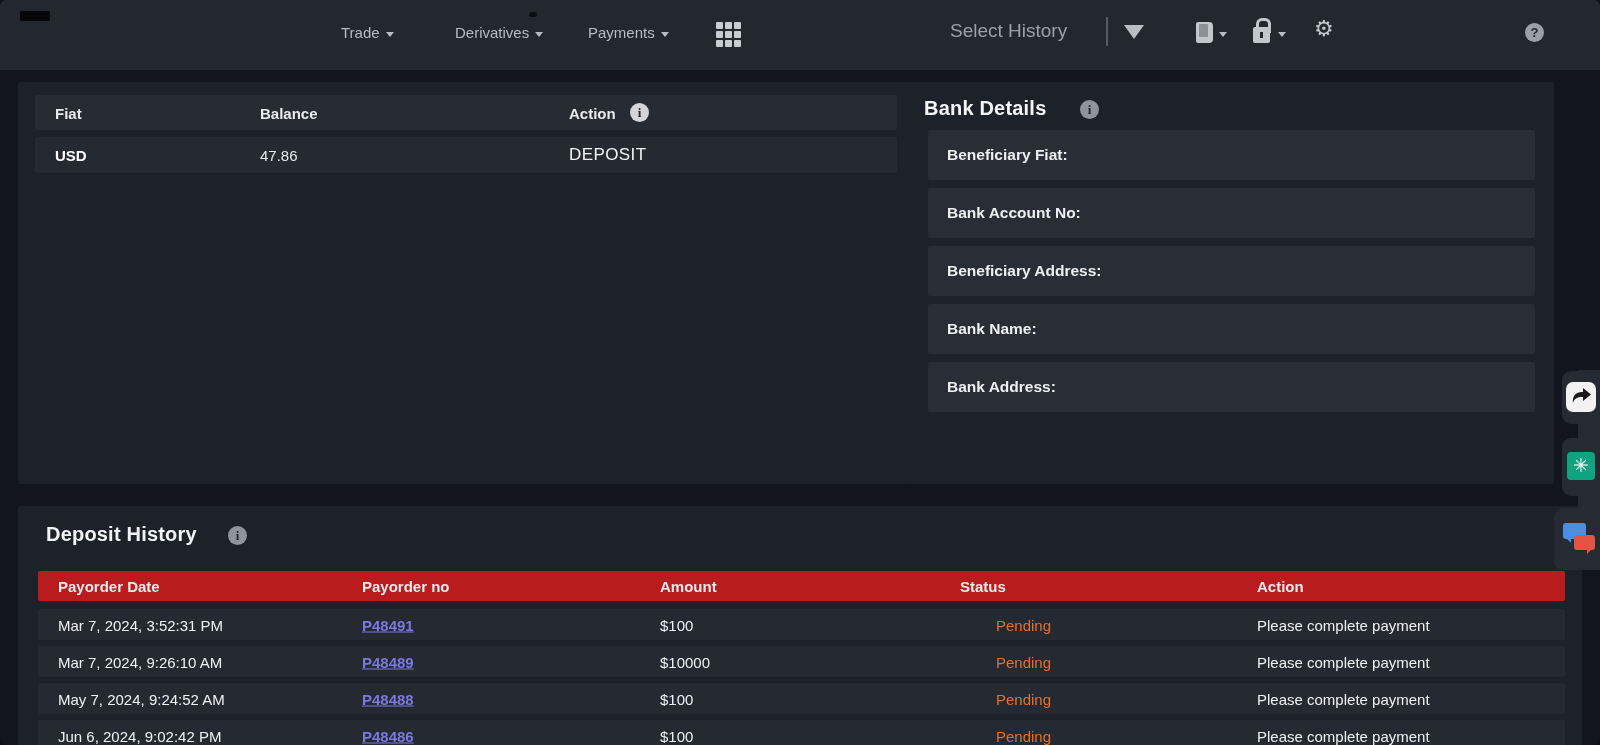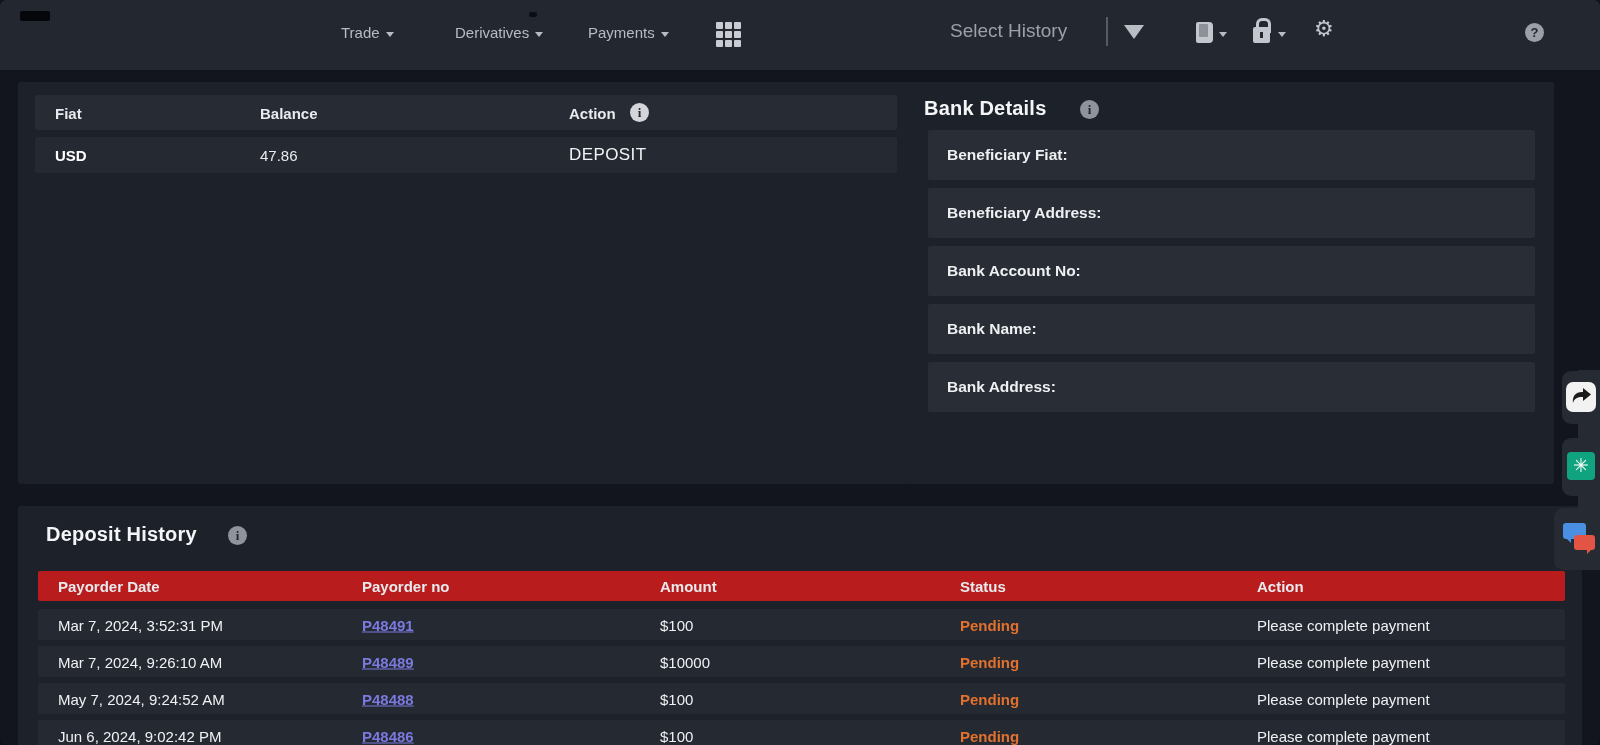--- a/index.html
+++ b/index.html
@@ -58,21 +58,21 @@
   #bank-fields { position:absolute; left:0; top:48px; width:650px; }
   
   #deposit-panel { left:18px; top:506px; width:1564px; height:250px; }
   #deposit-panel .panel-title { left:28px; top:17px; }
   #deposit-panel .info-icon { position:absolute; left:210px; top:20px; }
   .dep-head { left:20px; top:65px; width:1527px; height:30px; background:#b91c1c; }
   .dep-row  { position:absolute; left:20px; width:1527px; height:31px; background:#252932; border-radius:2px; }
   .dp-c1 { left:20px; } .dp-c2 { left:324px; } .dp-c3 { left:622px; } .dp-c4 { left:922px; } .dp-c5 { left:1219px; }
   .cell-date, .cell-amount, .cell-action { font-size:15px; font-weight:500; color:#f0f1f3; }
   .cell-link { font-size:15px; font-weight:600; color:#7a79de; text-decoration:underline; cursor:pointer; }
-  .cell-status { font-size:15px; font-weight:700; color:#e2712e; }
+  .cell-status { font-size:15px; font-weight:400; color:#e2712e;margin-left:36px; }
   
   .edge-strip { position:absolute; right:0; top:370px; width:22px; height:200px; background:#262a33; }
   .edge-tab { position:absolute; right:0; background:#262a33; border-radius:9px 0 0 9px; }
   #tab-share { top:371px; width:38px; height:53px; }
   .share-btn { position:absolute; left:4px; top:11px; width:30px; height:30px; background:#f2f2f2; border-radius:7px; cursor:pointer; }
   .share-btn svg { position:absolute; left:4px; top:5px; }
   #tab-gpt { top:438px; width:38px; height:58px; }
   .gpt-btn { position:absolute; left:5px; top:14px; width:28px; height:28px; background:#10a37f; border-radius:4px; cursor:pointer;
     color:#ffffff; font-size:19px; text-align:center; line-height:28px; }
   #tab-chat { top:508px; width:46px; height:62px; }
@@ -139,24 +139,24 @@
   </div>
 
   <div class="panel" id="bank-panel">
     <div class="panel-title">Bank Details</div>
     <span class="info-icon info-gray">i</span>
     <div id="bank-fields">
         <div class="bank-card">
           <span class="lbl">Beneficiary Fiat:</span>
         </div>
         <div class="bank-card">
+          <span class="lbl">Bank Account No:</span>
+        </div>
+        <div class="bank-card">
           <span class="lbl">Beneficiary Address:</span>
-        </div>
-        <div class="bank-card">
-          <span class="lbl">Bank Account No:</span>
         </div>
         <div class="bank-card">
           <span class="lbl">Bank Name:</span>
         </div>
         <div class="bank-card">
           <span class="lbl">Bank Address:</span>
         </div>
       </div>
   </div>
 

